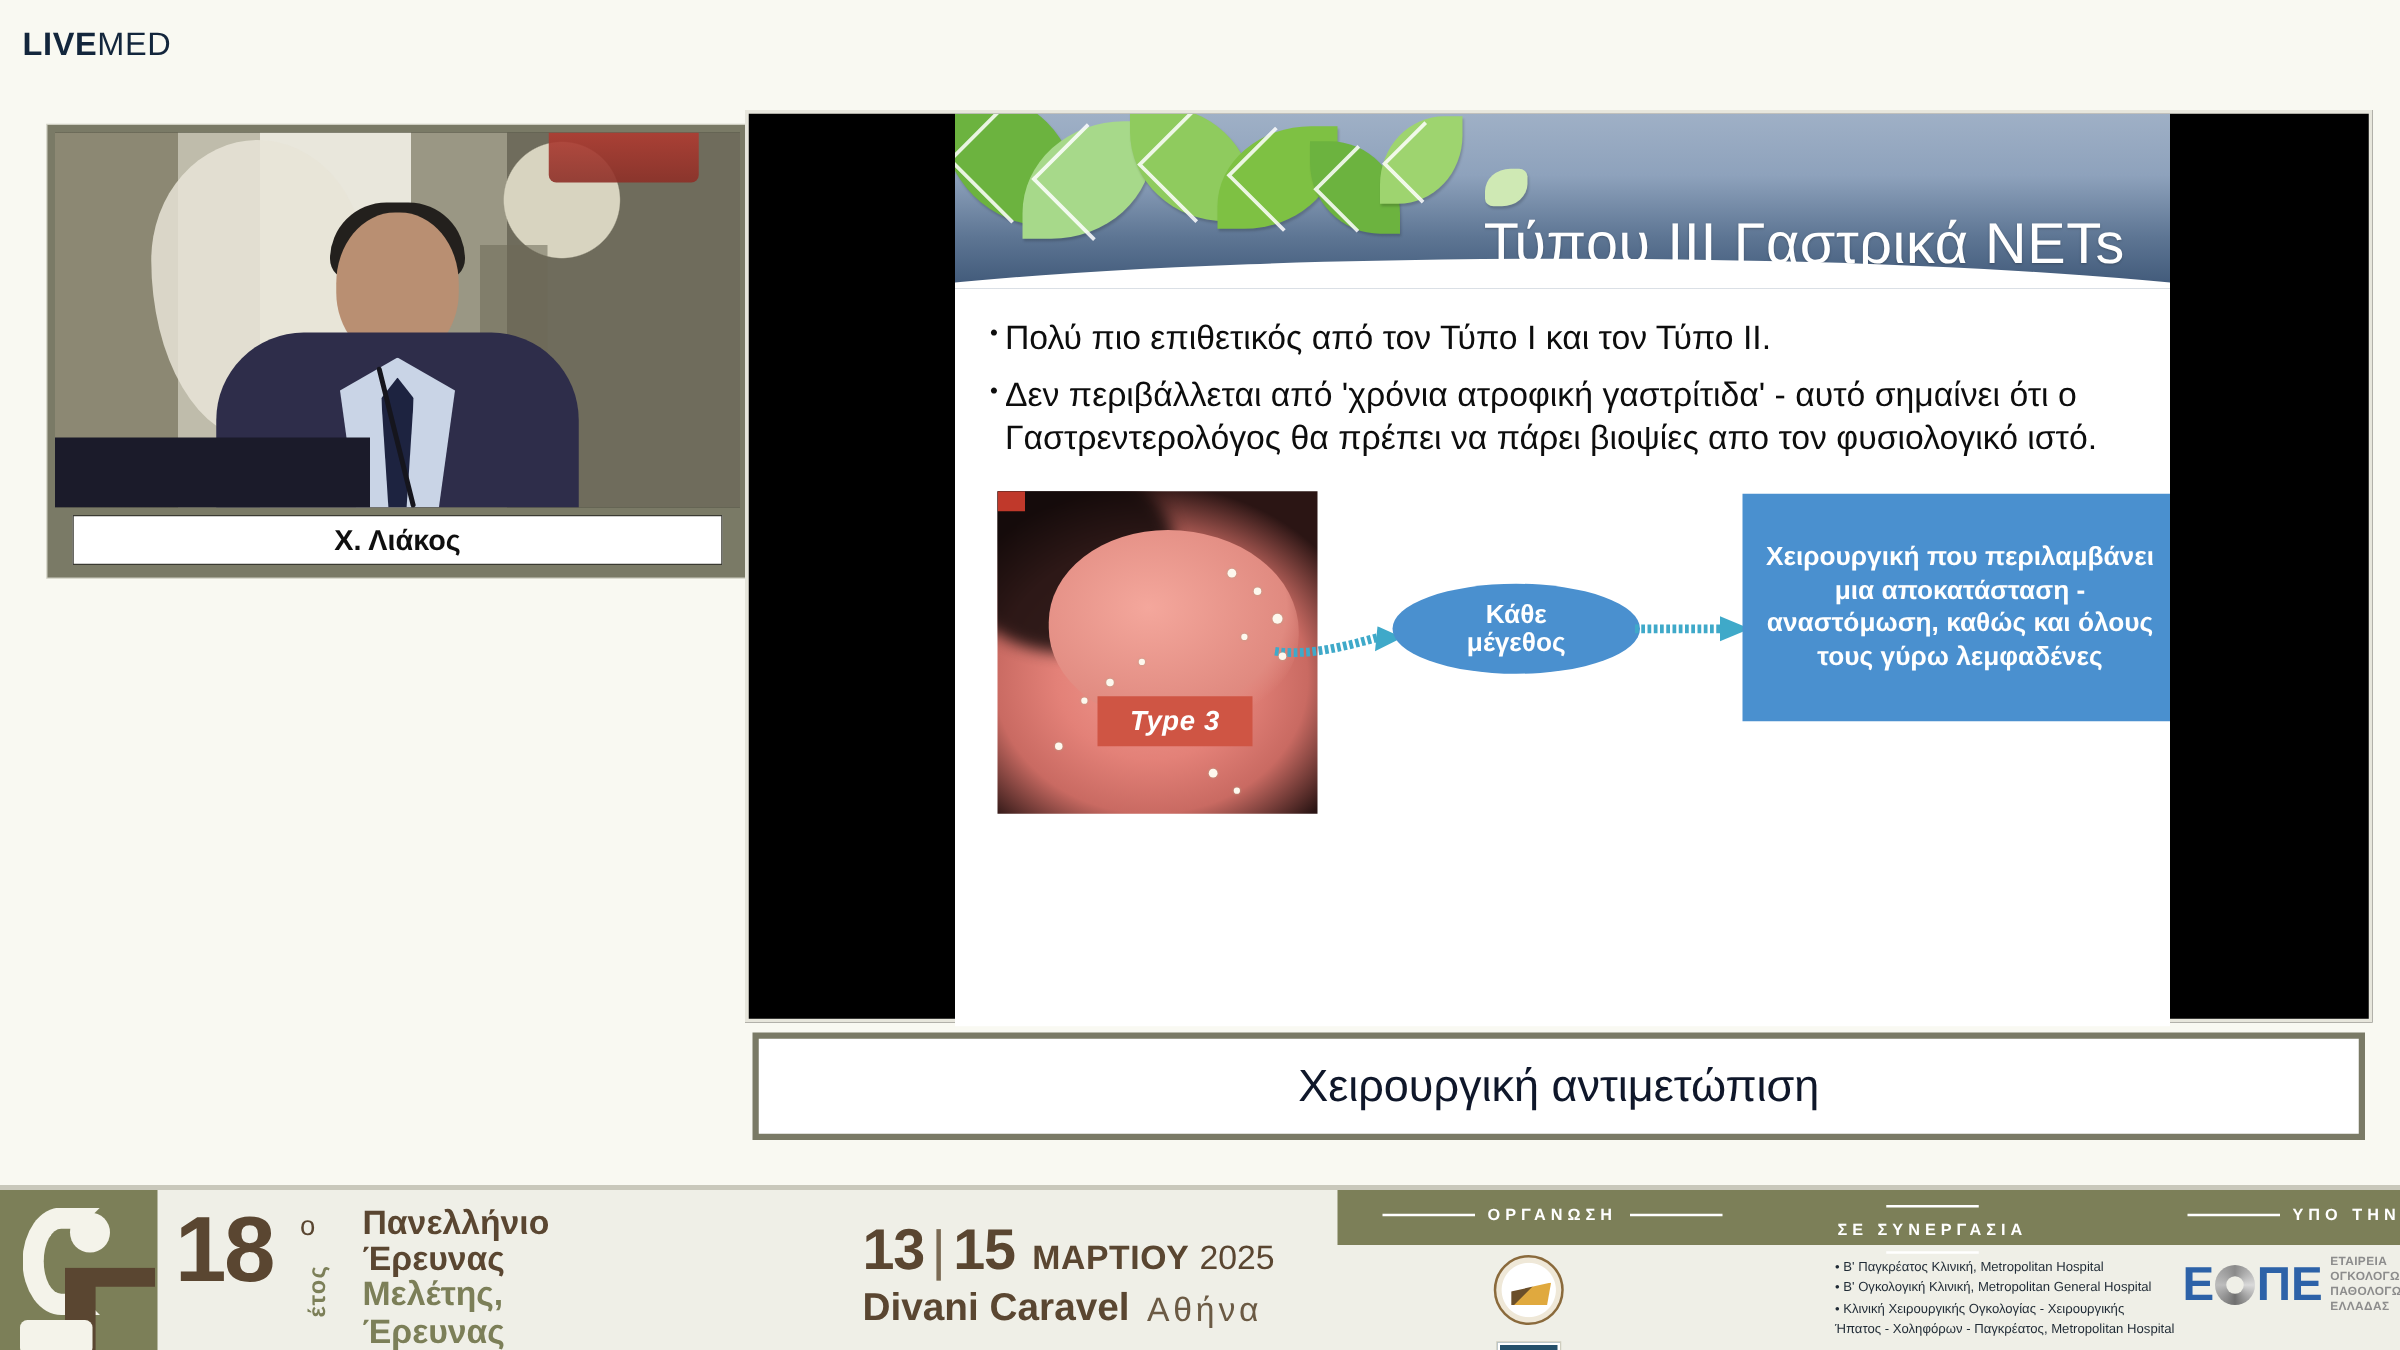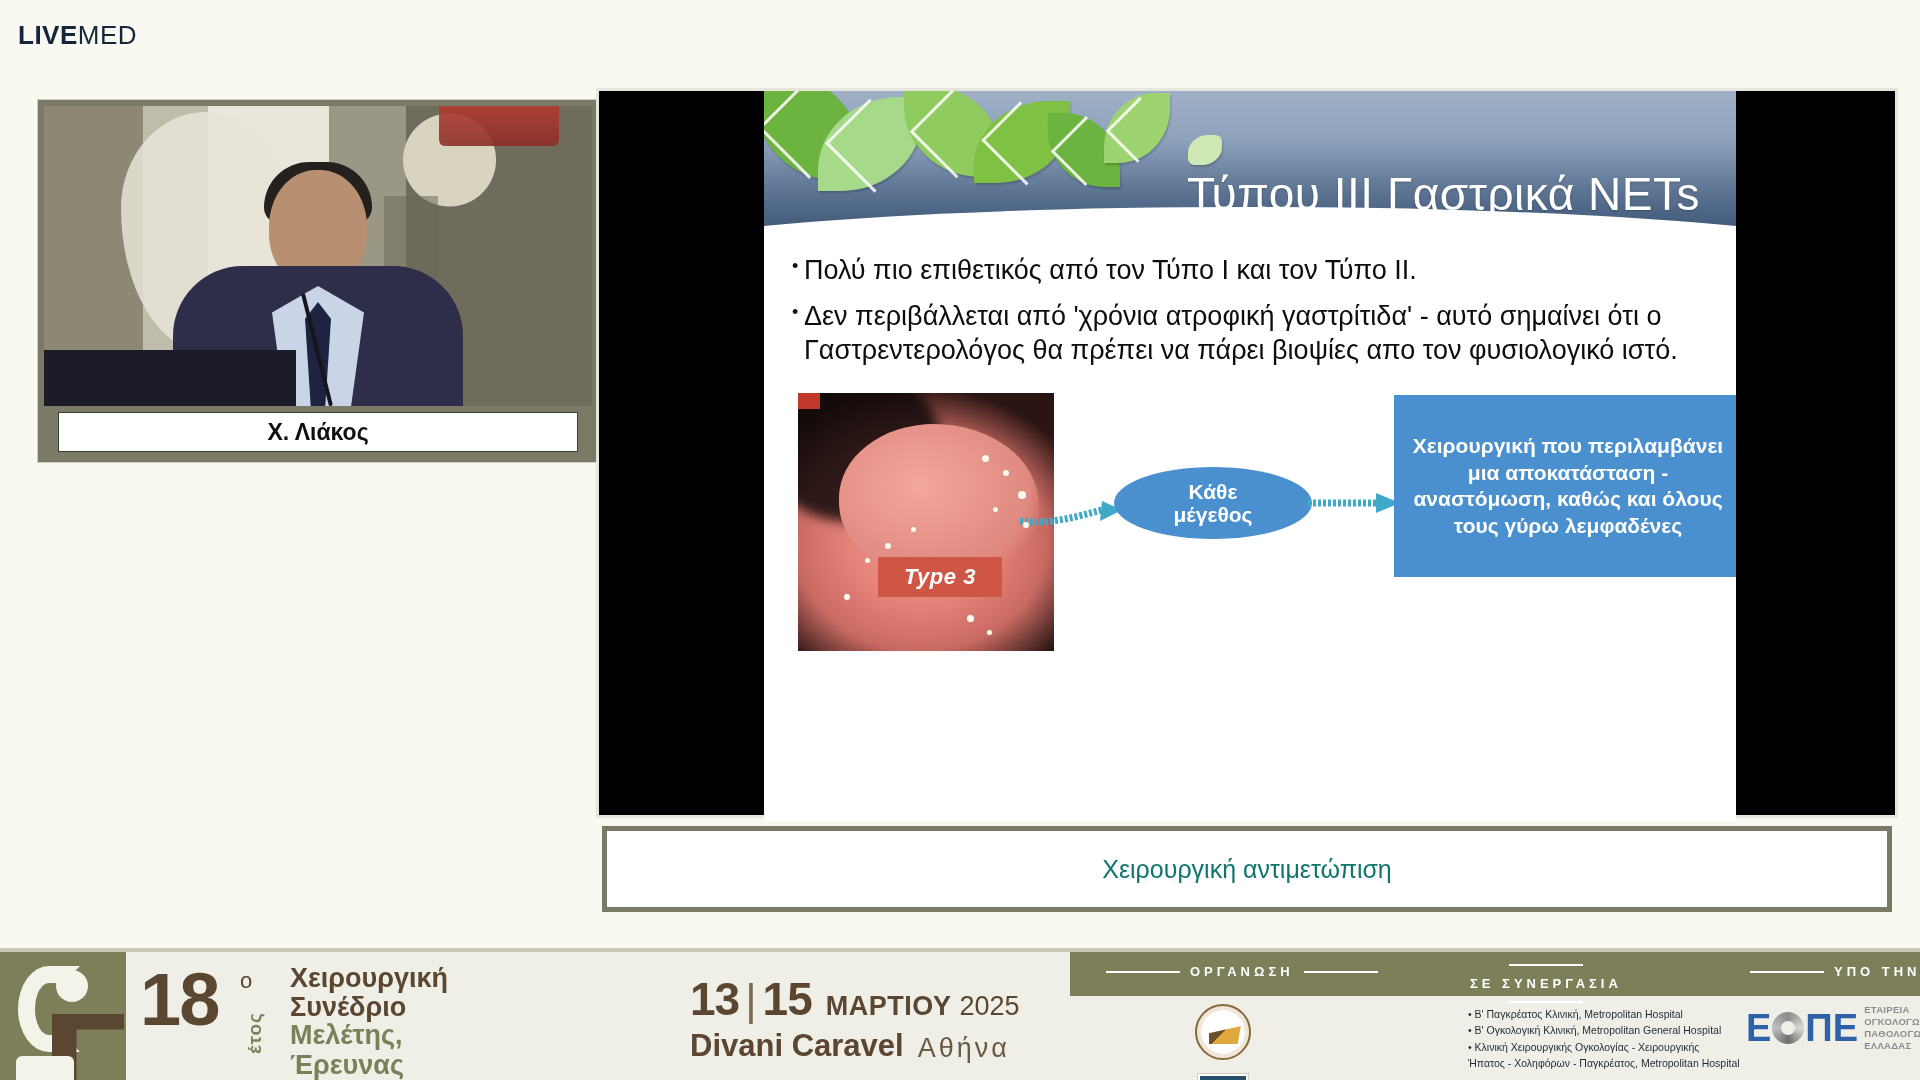--- a/index.html
+++ b/index.html
@@ -200,21 +200,21 @@
 
   
   .caption-wrap {
     position: absolute; left: 602px; top: 826px; width: 1290px; height: 86px;
     background: #7a7a66; padding: 5px;
   }
   .caption {
     width: 100%; height: 100%; background: #fff;
     display: flex; align-items: center; justify-content: center;
   }
-  .caption span { font-size: 25px; color: #0f766e; }
+  .caption span { font-size: 36px; color: #0f172a; }
 
   
   .banner {
     position: absolute; left: 0; bottom: 0; width: 1920px; height: 132px;
     background: #efefe7; overflow: hidden;
   }
   .banner-top-line { position:absolute; left:0; top:0; width:100%; height:4px; background:#c9c8bb; }
   .ban-icon {
     position: absolute; left: 0; top: 4px; width: 126px; height: 128px;
     background: #7c7f58; overflow: hidden;
@@ -405,21 +405,21 @@
       <div class="ic-dot"></div>
       <div class="ic-chair"></div>
       <div class="ic-seat"></div>
     </div>
 
     <div class="ban-title">
       <div class="num18">18</div>
       <div class="num-o">ο</div>
       <div class="etos">έτος</div>
       <div class="t-lines">
-        <div class="tl1">Χειρουργική Συνέδριο</div>
+        <div class="tl1">Πανελλήνιο Έρευνας</div>
         <div class="tl2">Μελέτης, Έρευνας</div>
 
       </div>
     </div>
 
     <div class="ban-date">
       <div class="date-row1">
         <span class="d-num">13</span>
         <span class="d-sep">|</span>
         <span class="d-num">15</span>

